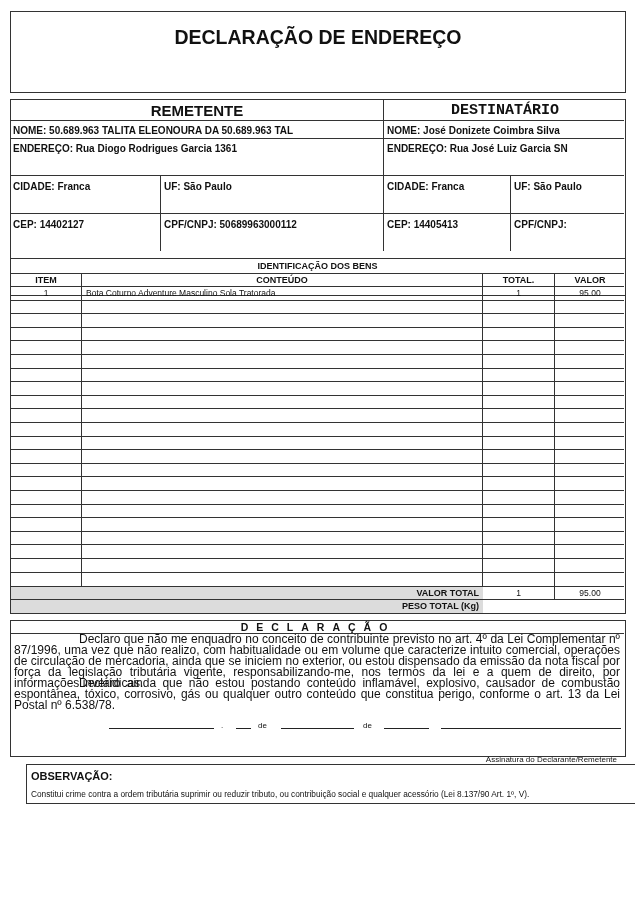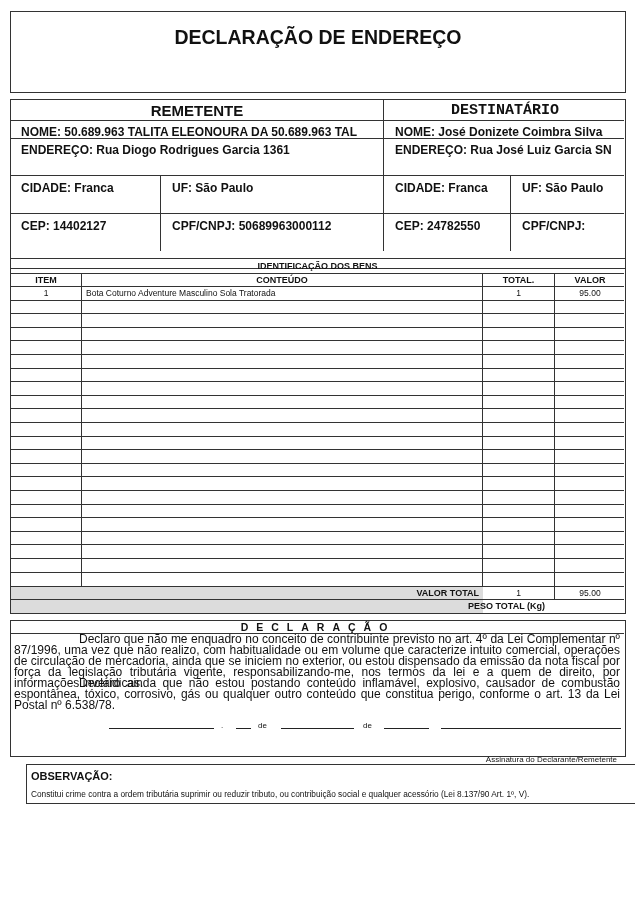--- a/index.html
+++ b/index.html
@@ -6,25 +6,25 @@
   body { width: 635px; height: 899px; position: relative; font-family: "Liberation Sans", sans-serif; color: #111; overflow: hidden; }
   .box { position: absolute; border: 1.5px solid #333; box-sizing: border-box; }
   .abs { position: absolute; }
 
   
   #header { left: 10px; top: 11px; width: 616px; height: 82px; }
   #title { position: absolute; left: 0; right: 0; top: 14px; text-align: center; font-size: 19.5px; font-weight: bold; }
   #tracking { position: absolute; left: 0; right: 0; top: 51px; text-align: center; font-size: 14px; font-weight: bold; text-decoration: underline; }
 
   
-  #parties { left: 10px; top: 99px; width: 616px; height: 170px; }
+  #parties { left: 10px; top: 99px; width: 616px; height: 197px; }
   .vline { position: absolute; width: 0; border-left: 1.5px solid #333; }
   .hline { position: absolute; height: 0; border-top: 1.5px solid #333; }
   .ph { position: absolute; top: 2px; font-size: 15px; font-weight: bold; text-align: center; }
-  .pf { position: absolute; font-size: 12px; font-weight: bold; white-space: nowrap; margin-left: 8px; }
+  .pf { position: absolute; font-size: 10px; font-weight: bold; white-space: nowrap; }
 
   
   #items { left: 10px; top: 258px; width: 616px; height: 356px; }
   .th { position: absolute; font-size: 9px; font-weight: bold; text-align: center; }
   .td { position: absolute; font-size: 8.5px; white-space: nowrap; }
   .grayrow { position: absolute; left: 0; width: 472px; background: #dcdcdc; }
   .tot-label { position: absolute; font-size: 9px; font-weight: bold; text-align: right; }
 
   
   #decl { left: 10px; top: 620px; width: 616px; height: 137px; }
@@ -63,21 +63,21 @@
   <div class="pf" style="left:2px; top:81px;">CIDADE: Franca</div>
   <div class="pf" style="left:153px; top:81px;">UF: São Paulo</div>
   <div class="pf" style="left:2px; top:119px;">CEP: 14402127</div>
   <div class="pf" style="left:153px; top:119px;">CPF/CNPJ: 50689963000112</div>
 
   <div class="ph" style="left:374px; width:240px;font-family:Liberation Mono, monospace;">DESTINATÁRIO</div>
   <div class="pf" style="left:376px; top:25px;">NOME: José Donizete Coimbra Silva</div>
   <div class="pf" style="left:376px; top:43px;">ENDEREÇO: Rua José Luiz Garcia SN</div>
   <div class="pf" style="left:376px; top:81px;">CIDADE: Franca</div>
   <div class="pf" style="left:503px; top:81px;">UF: São Paulo</div>
-  <div class="pf" style="left:376px; top:119px;">CEP: 24782550</div>
+  <div class="pf" style="left:376px; top:119px;">CEP: 14405413</div>
   <div class="pf" style="left:503px; top:119px;">CPF/CNPJ:</div>
 </div>
 
 <div class="box" id="items">
   <div class="th" style="left:0; width:613px; top:2px;">IDENTIFICAÇÃO DOS BENS</div>
   <div class="hline" style="left:0; top:14px; width:613px;"></div>
   <div class="th" style="left:0; width:70px; top:16px;">ITEM</div>
   <div class="th" style="left:71px; width:400px; top:16px;">CONTEÚDO</div>
   <div class="th" style="left:472px; width:71px; top:16px;">TOTAL.</div>
   <div class="th" style="left:544px; width:70px; top:16px;">VALOR</div>
@@ -137,21 +137,21 @@
       <div class="hline" style="left: 0px; width: 613px; top: 312.6px;"></div>
       <div class="abs" style="left: 0px; width: 613px; height: 13.6px; top: 312.6px;"></div>
     </div>
 
   <div class="grayrow" style="top:327px; height:27px;"></div>
   <div class="hline" style="left:0; top:327px; width:613px;"></div>
   <div class="hline" style="left:0; top:340px; width:613px;"></div>
   <div class="tot-label" style="left:0; width:468px; top:329px;">VALOR TOTAL</div>
   <div class="td" style="left:472px; width:71px; top:329px; text-align:center;">1</div>
   <div class="td" style="left:544px; width:70px; top:329px; text-align:center;">95.00</div>
-  <div class="tot-label" style="left:0; width:534px; top:342px;">PESO TOTAL (Kg)</div>
+  <div class="tot-label" style="left:0; width:468px; top:342px;">PESO TOTAL (Kg)</div>
   <div class="td" style="left:472px; width:141px; top:342px; text-align:center;"></div>
 </div>
 
 <div class="box" id="decl">
   <div id="decl-title">DECLARAÇÃO</div>
   <div class="hline" style="left:0; top:12px; width:613px;"></div>
   <div class="decl-p" style="top:13px; text-indent:65px;">Declaro que não me enquadro no conceito de contribuinte previsto no art. 4º da Lei Complementar nº 87/1996, uma vez que não realizo, com habitualidade ou em volume que caracterize intuito comercial, operações de circulação de mercadoria, ainda que se iniciem no exterior, ou estou dispensado da emissão da nota fiscal por força da legislação tributária vigente, responsabilizando-me, nos termos da lei e a quem de direito, por informações inverídicas.</div>
   <div class="decl-p" style="top:57px; text-indent:65px;">Declaro ainda que não estou postando conteúdo inflamável, explosivo, causador de combustão espontânea, tóxico, corrosivo, gás ou qualquer outro conteúdo que constitua perigo, conforme o art. 13 da Lei Postal nº 6.538/78.</div>
 
   <div class="sigline" style="left:98px; top:107px; width:105px;"></div>

